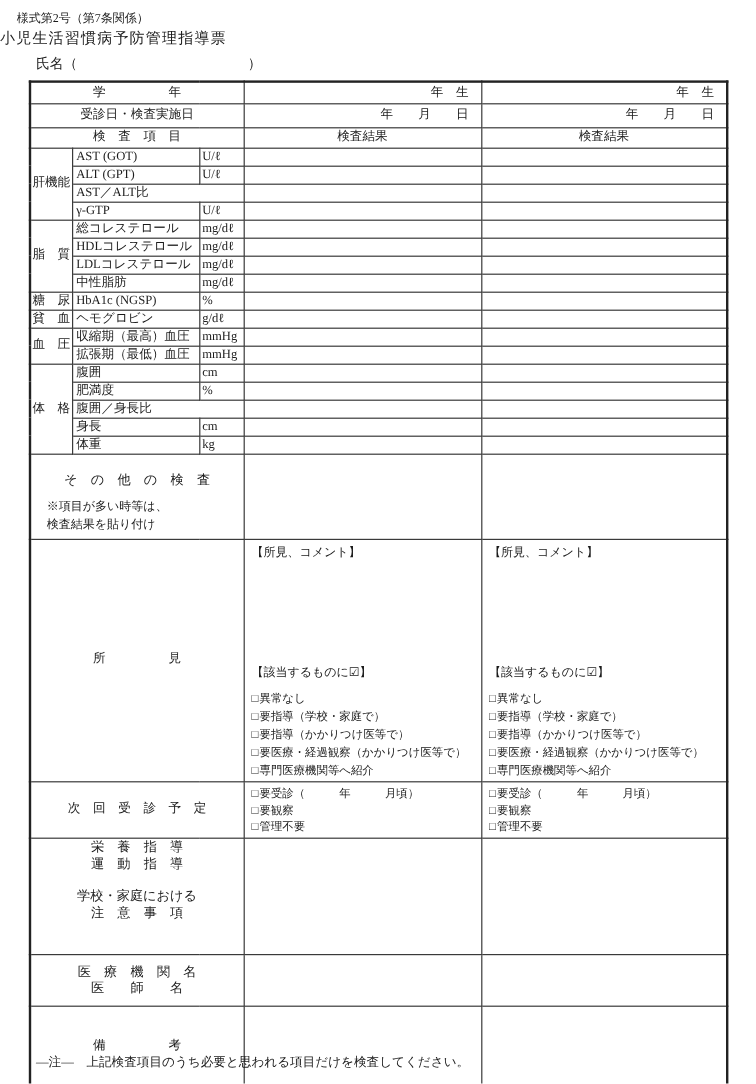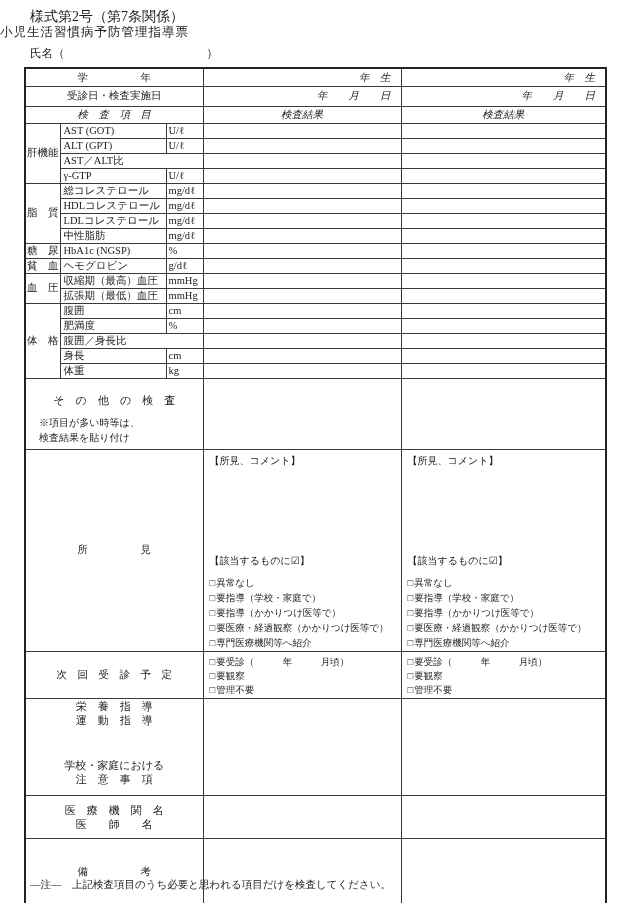--- a/index.html
+++ b/index.html
@@ -2,42 +2,42 @@
 <html><head>
 <meta charset="utf-8">
 <style>
   html,body{margin:0;padding:0;}
   body{
     width:630px;height:903px;position:relative;background:#ffffff;
     font-family:"Liberation Serif","DejaVu Serif",serif;color:#1b1b1b;
     -webkit-font-smoothing:antialiased;
   }
   .abs{position:absolute;}
-  #form-number{left:30px;top:8px;font-size:14px;}
+  #form-number{left:14px;top:8px;font-size:10px;}
   #doc-title{left:0;top:24px;width:630px;text-align:left;font-size:12.5px;letter-spacing:1px;}
   #name-line{left:30px;top:46px;font-size:11.5px;}
   .name-blank{display:inline-block;width:142px;}
   #footnote{left:30px;top:878px;font-size:10.5px;}
 
   table#main{
     position:absolute;left:24px;top:67px;width:581px;
     border-collapse:collapse;table-layout:fixed;
     border:2px solid #222;
   }
   #main td{
     border:1px solid #3a3a3a;
     padding:0;overflow:hidden;
     font-size:10.5px;line-height:1.25;
   }
   
   tr.r-grade{height:18px;}
   tr.r-visit{height:20px;}
-  tr.r-ihead{height:17px;font-style:italic;}
+  tr.r-ihead{height:17px;}
   .hlabel{text-align:center;margin-top:26px;}
-  .hval{text-align:right;padding-right:10px !important;font-style:italic;}
+  .hval{text-align:right;padding-right:10px !important;}
   .hcenter{text-align:center;}
   
   tbody.mrows tr{height:15px;}
   td.gcell{text-align:center;font-size:10px;}
   td.icell{font-size:9.5px;padding-left:3px !important;white-space:nowrap;}
   td.ucell{font-size:8.5px;padding-left:2px !important;white-space:nowrap;}
   td.rcell{background:#fff;}
   
   tr.r-other{height:71px;}
   td.other-cell{vertical-align:top;}
@@ -53,21 +53,21 @@
   .opt{font-size:9.5px;line-height:15px;white-space:nowrap;}
   .cbx{margin-right:1px;}
   
   tr.r-next{height:47px;}
   td.ncell{vertical-align:top;padding:3px 5px 0 6px !important;}
   td.ncell .opt{line-height:14px;}
   
   tr.r-guide{height:97px;}
   td.guide-cell{vertical-align:top;}
   .guide-line{text-align:center;font-size:11px;line-height:14px;}
-  .guide-gap{margin-top:31px;}
+  .guide-gap{margin-top:13px;}
   .guide-pad{padding-top:9px;}
   tr.r-clinic{height:43px;}
   td.clinic-cell{vertical-align:middle;}
   tr.r-remarks{height:68px;}
 </style>
 </head>
 <body>
 
 <div class="abs" id="form-number">様式第2号（第7条関係）</div>
 <div class="abs" id="doc-title">小児生活習慣病予防管理指導票</div>

